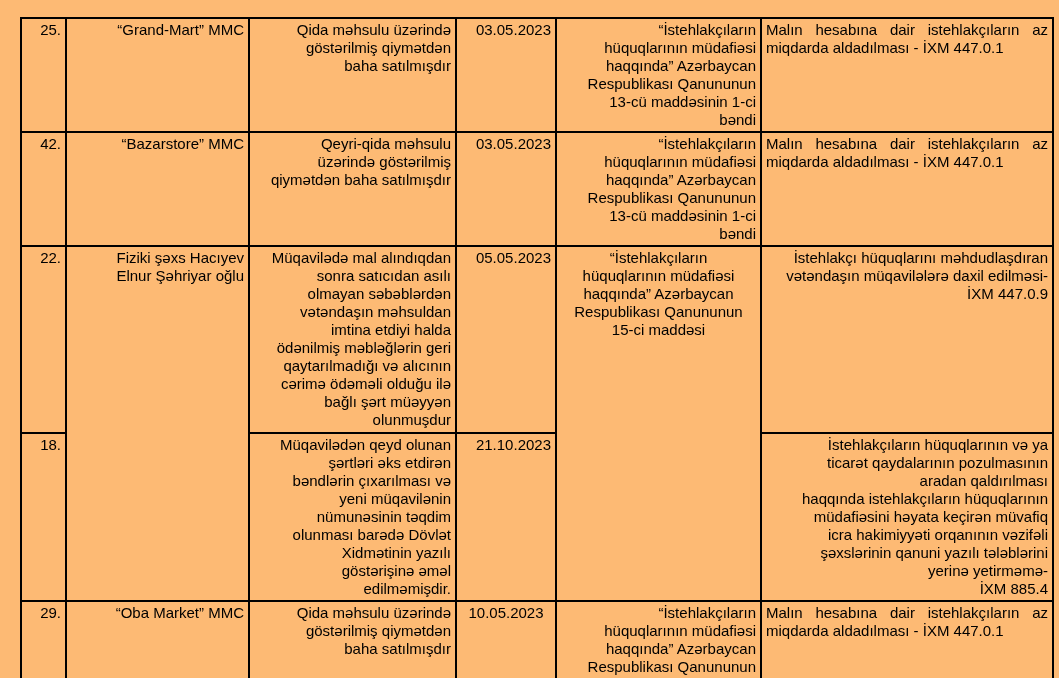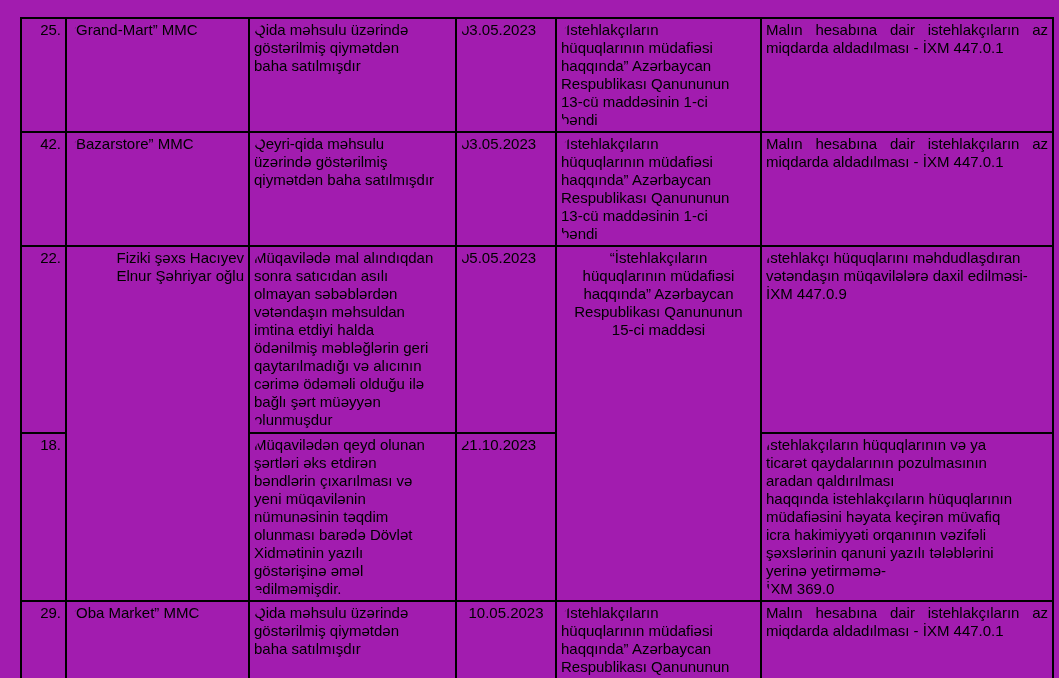--- a/index.html
+++ b/index.html
@@ -1,20 +1,20 @@
 <!DOCTYPE html>
 <html><head>
 <meta charset="utf-8">
 <style>
   html, body { margin: 0; padding: 0; }
   .page {
     position: relative;
     width: 1059px;
     height: 678px;
-    background: #a21caf;
+    background: #fdba74;
     overflow: hidden;
   }
   table.vtable {
     position: absolute;
     left: 20px;
     top: 17px;
     border-collapse: collapse;
     table-layout: fixed;
   }
   table.vtable td {
@@ -23,21 +23,21 @@
     font-size: 15px;
     line-height: 18px;
     color: #000000;
     vertical-align: top;
     padding: 2px 4px;
     white-space: pre-line;
     overflow: hidden;
     word-wrap: break-word;
   }
   td.num { text-align: right; padding-right: 3px; white-space: nowrap; }
-  td.center { text-align: left; border-radius: 28px; }
+  td.center { text-align: right; }
   td.vmid { vertical-align: middle; }
   td.just { text-align: justify; white-space: normal; padding: 3px 5px 2px 5px; }
   td.name-merged { padding-top: 138px; text-align: right; }
   td.legal-merged { padding-top: 56px; text-align: center; }
   td.date-late { padding-top: 22px; text-align: center; }
 </style>
 </head>
 <body>
 
 <div class="page">
@@ -122,21 +122,21 @@
 edilməmişdir.</td>
       <td class="center">21.10.2023</td>
       <td class="center">İstehlakçıların hüquqlarının və ya
 ticarət qaydalarının pozulmasının
 aradan qaldırılması
 haqqında istehlakçıların hüquqlarının
 müdafiəsini həyata keçirən müvafiq
 icra hakimiyyəti orqanının vəzifəli
 şəxslərinin qanuni yazılı tələblərini
 yerinə yetirməmə-
-İXM 369.0</td>
+İXM 885.4</td>
     </tr>
 
     <tr style="height:160px">
       <td class="num">29.</td>
       <td class="center">“Oba Market” MMC</td>
       <td class="center">Qida məhsulu üzərində
 göstərilmiş qiymətdən
 baha satılmışdır</td>
       <td class="date-late">10.05.2023</td>
       <td class="center">“İstehlakçıların

